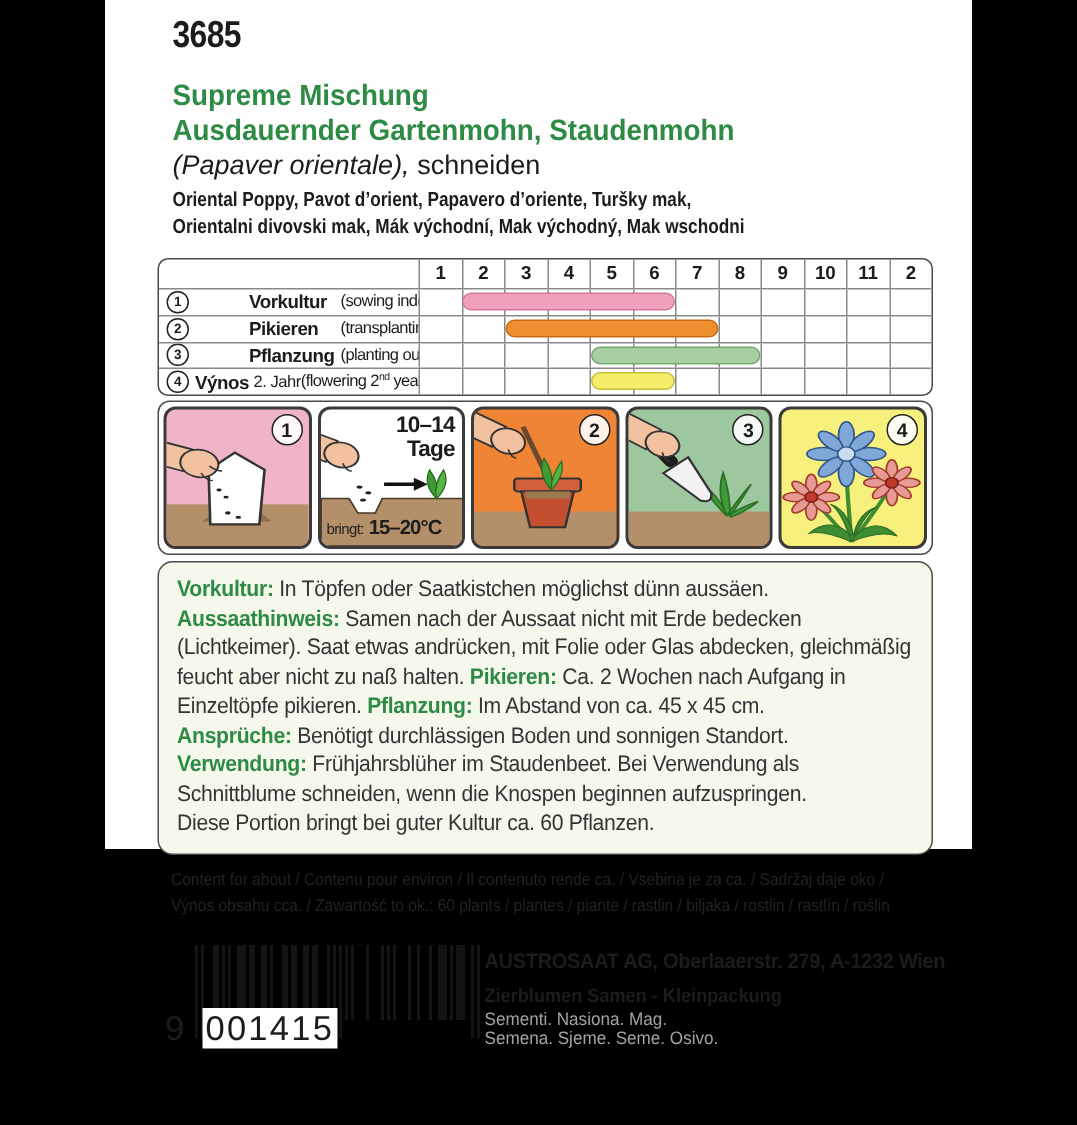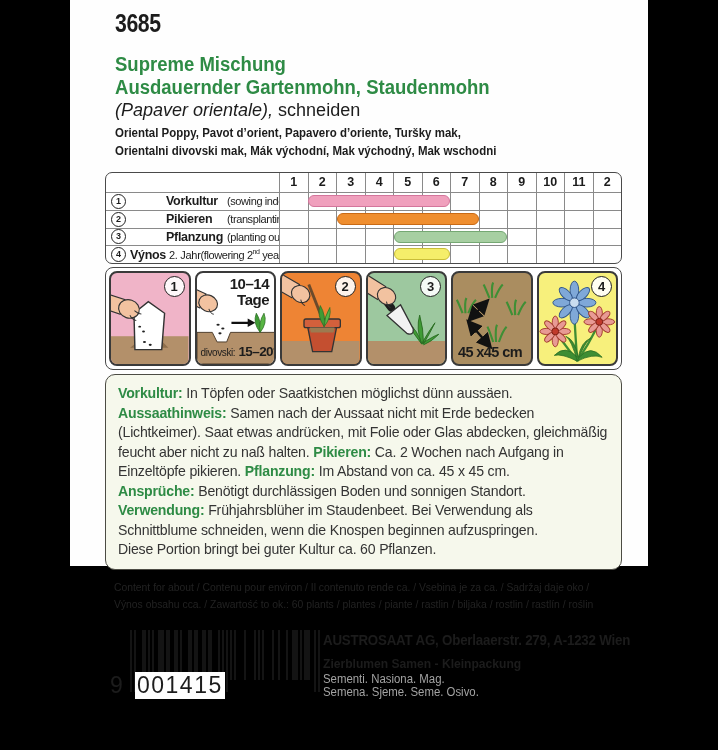--- a/index.html
+++ b/index.html
@@ -240,21 +240,21 @@
         </g>
         <ellipse cx="22" cy="54" rx="1.7" ry="1.1" fill="#222"></ellipse>
         <ellipse cx="27" cy="58" rx="1.7" ry="1.1" fill="#222"></ellipse>
         <ellipse cx="24" cy="63" rx="1.7" ry="1.1" fill="#222"></ellipse>
         <path d="M36 52 L54 52" stroke="#111" stroke-width="2.4"></path>
         <path d="M53 47.5 L61 52 L53 56.5 Z" fill="#111"></path>
         <path d="M66 62 Q58 52 62 42 Q68 52 66 62 Z" fill="#3f9b35" stroke="#2c6e24" stroke-width=".8"></path>
         <path d="M66 62 Q74 52 70 42 Q64 52 66 62 Z" fill="#58b544" stroke="#2c6e24" stroke-width=".8"></path>
       </svg>
       <div class="t2-optimal">
-        <span class="sm">divovski:</span>
+        <span class="sm">bringt:</span>
         <span>15–20°C</span>
       </div>
     </div>
 
     <div class="tile" style="background: rgb(238, 132, 52);">
       <span class="badge">2</span>
       <svg viewBox="0 0 81 95" preserveAspectRatio="none">
         <rect x="0" y="71" width="81" height="24" fill="#b3906a"></rect>
         <line x1="28" y1="12" x2="43" y2="50" stroke="#6b4a2b" stroke-width="3"></line>
         <rect x="23" y="48" width="38" height="9" rx="2" fill="#d3603c" stroke="#333" stroke-width="1.4"></rect>
@@ -280,39 +280,20 @@
           <path d="M28 36 L46 36 L41 64 Q37 70 33 64 Z" fill="#f2f2f2" stroke="#333" stroke-width="1.4"></path>
         </g>
         <g transform="translate(16,22) rotate(32)">
           <rect x="-30" y="-8" width="28" height="16" fill="#f2c2a0" stroke="#333" stroke-width="1.2"></rect>
           <ellipse cx="4" cy="0" rx="10" ry="8.5" fill="#f2c2a0" stroke="#333" stroke-width="1.2"></ellipse>
           <path d="M7 5 q4 4 7 3" stroke="#333" stroke-width="1" fill="none"></path>
         </g>
       </svg>
     </div>
 
-    <div class="tile" style="background: rgb(170, 141, 96);">
-
-      <svg viewBox="0 0 81 95" preserveAspectRatio="none">
-        <defs>
-          <marker id="ah" markerWidth="7" markerHeight="7" refX="5" refY="3.5" orient="auto-start-reverse">
-            <path d="M0 0 L7 3.5 L0 7 Z" fill="#111"></path>
-          </marker>
-        </defs>
-        <g stroke="#3f8f35" stroke-width="2.2" fill="none">
-          <path d="M10 42 Q6 32 4 28 M13 42 Q12 30 14 26 M16 42 Q20 32 24 28"></path>
-          <path d="M38 26 Q34 16 32 12 M41 26 Q40 14 42 10 M44 26 Q48 16 52 12"></path>
-          <path d="M62 44 Q58 34 56 30 M65 44 Q64 32 66 28 M68 44 Q72 34 76 30"></path>
-          <path d="M42 72 Q38 60 36 56 M45 72 Q44 58 46 54 M48 72 Q52 60 56 56"></path>
-        </g>
-        <line x1="18" y1="48" x2="35" y2="30" stroke="#111" stroke-width="2.4" marker-start="url(#ah)" marker-end="url(#ah)"></line>
-        <line x1="17" y1="52" x2="38" y2="76" stroke="#111" stroke-width="2.4" marker-start="url(#ah)" marker-end="url(#ah)"></line>
-      </svg>
-      <div class="t5-spacing">45 x45 cm</div>
-    </div>
 
     <div class="tile" style="background: rgb(247, 240, 124);">
       <span class="badge">4</span>
       <svg viewBox="0 0 81 95" preserveAspectRatio="none">
         <g stroke="#3e8d33" stroke-width="2.4" fill="none">
           <path d="M40 92 Q38 66 37 44"></path>
           <path d="M40 92 Q28 76 19 64"></path>
           <path d="M40 92 Q52 74 61 56"></path>
         </g>
         <path d="M40 92 Q24 84 16 86 Q28 74 40 88 M40 92 Q56 84 66 88 Q54 74 42 88 M40 92 Q34 70 28 66 Q38 70 41 88 M40 92 Q48 72 54 68 Q44 72 41 88" fill="#3e8d33" stroke="#2c6e24" stroke-width=".8"></path>

